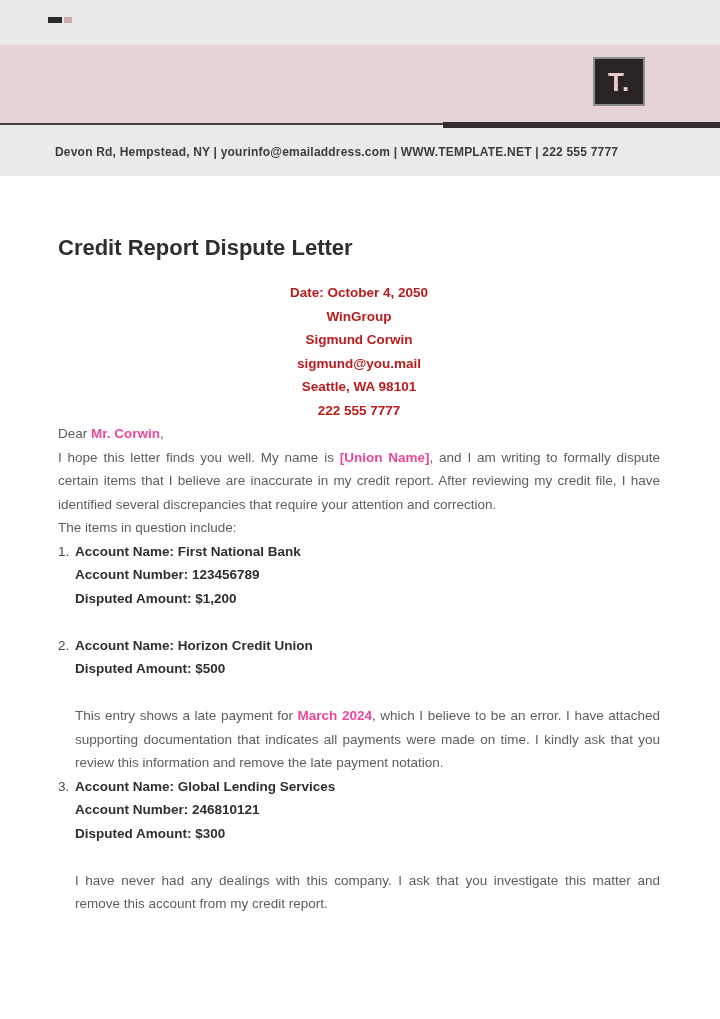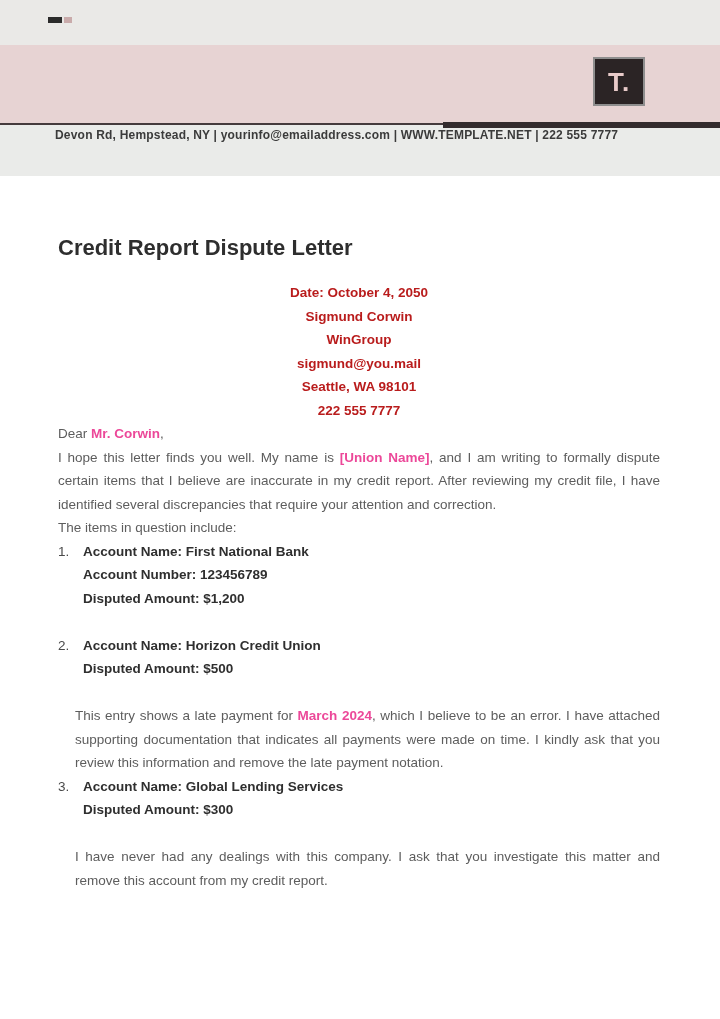--- a/index.html
+++ b/index.html
@@ -31,21 +31,21 @@
   .divider::before {
     content: ""; position: absolute; left: 0; top: 0;
     width: 100%; height: 2px; background: #453a3c;
   }
   .divider-thick {
     position: absolute; right: 0; top: -1px;
     width: 277px; height: 6px; background: #332b2d;
   }
   .band-contact {
     height: 48px; background: #eaebe9;
-    display: flex; 
+    display: flex; align-items: center;
     padding-left: 55px;
     font-size: 12px; font-weight: 600; color: #3b3b3b;
     letter-spacing: 0.2px;
   }
   
   .doc {
     padding: 0 60px 0 58px;
     font-size: 13.5px; line-height: 23.5px;
     color: #5d5d5d;
   }
@@ -54,21 +54,21 @@
     color: #2e2e2e; 
     margin: 58px 0 19px 0;
   }
   .bold-dark { font-weight: bold; color: #ec4899; }
   .meta-line { font-weight: bold; color: #b91c1c; text-align: center; }
   .para { margin: 0; text-align: justify; }
   .plain-line { color: #5d5d5d; }
   .item { display: flex; }
   .item-num { width: 17px; flex: none; color: #4a4a4a; }
   .item-body { flex: 1; }
-  .item-body .acct-line { font-weight: bold; color: #2f2f2f; margin-left: 8px; }
+  .item-body .acct-line { font-weight: bold; color: #2f2f2f; }
   .spacer { height: 23.5px; }
 </style>
 </head>
 <body>
 
 <div class="page">
 
   <header>
     <div class="band-top">
       <span class="mark mark-dark"></span>
@@ -86,22 +86,22 @@
       <span>Devon Rd, Hempstead, NY | yourinfo@emailaddress.com | WWW.TEMPLATE.NET | 222 555 7777</span>
     </div>
   </header>
 
   <main class="doc">
 
     <h1 class="title">Credit Report Dispute Letter</h1>
 
     <div>
       <div class="meta-line">Date: October 4, 2050</div>
+      <div class="meta-line">WinGroup</div>
       <div class="meta-line">Sigmund Corwin</div>
-      <div class="meta-line">WinGroup</div>
       <div class="meta-line">sigmund@you.mail</div>
       <div class="meta-line">Seattle, WA 98101</div>
       <div class="meta-line">222 555 7777</div>
     </div>
 
     <div class="plain-line">
       <span>Dear </span><span class="bold-dark">Mr. Corwin</span><span>,</span>
     </div>
 
     <p class="para">
@@ -131,20 +131,21 @@
           <p class="para">
             <span>This entry shows a late payment for </span><span class="bold-dark">March 2024</span><span>, which I believe to be an error. I have attached supporting documentation that indicates all payments were made on time. I kindly ask that you review this information and remove the late payment notation.</span>
           </p>
         </div>
       </div>
 
       <div class="item">
         <span class="item-num">3.</span>
         <div class="item-body">
           <div class="acct-line">Account Name: Global Lending Services</div>
+          <div class="acct-line">Account Number: 246810121</div>
           <div class="acct-line">Disputed Amount: $300</div>
           <div class="spacer"></div>
           <p class="para">
             <span>I have never had any dealings with this company. I ask that you investigate this matter and remove this account from my credit report.</span><span class="bold-dark"></span><span></span>
           </p>
         </div>
       </div>
 
     </div>
   </main>

